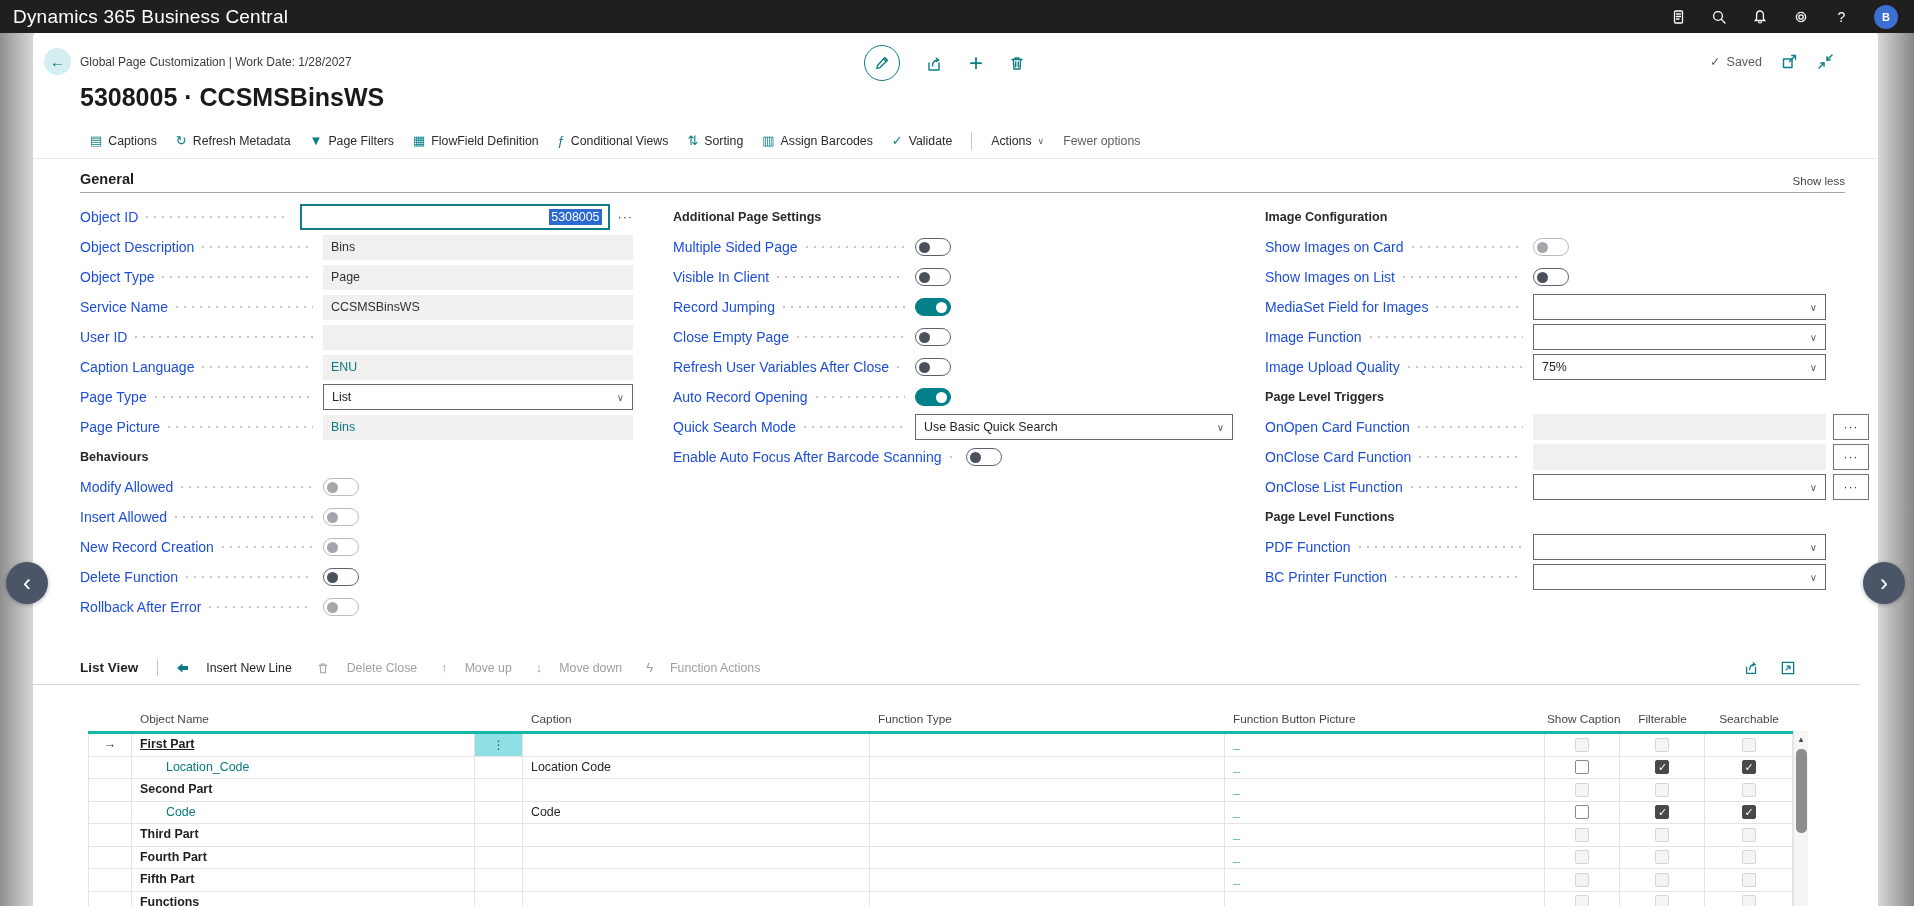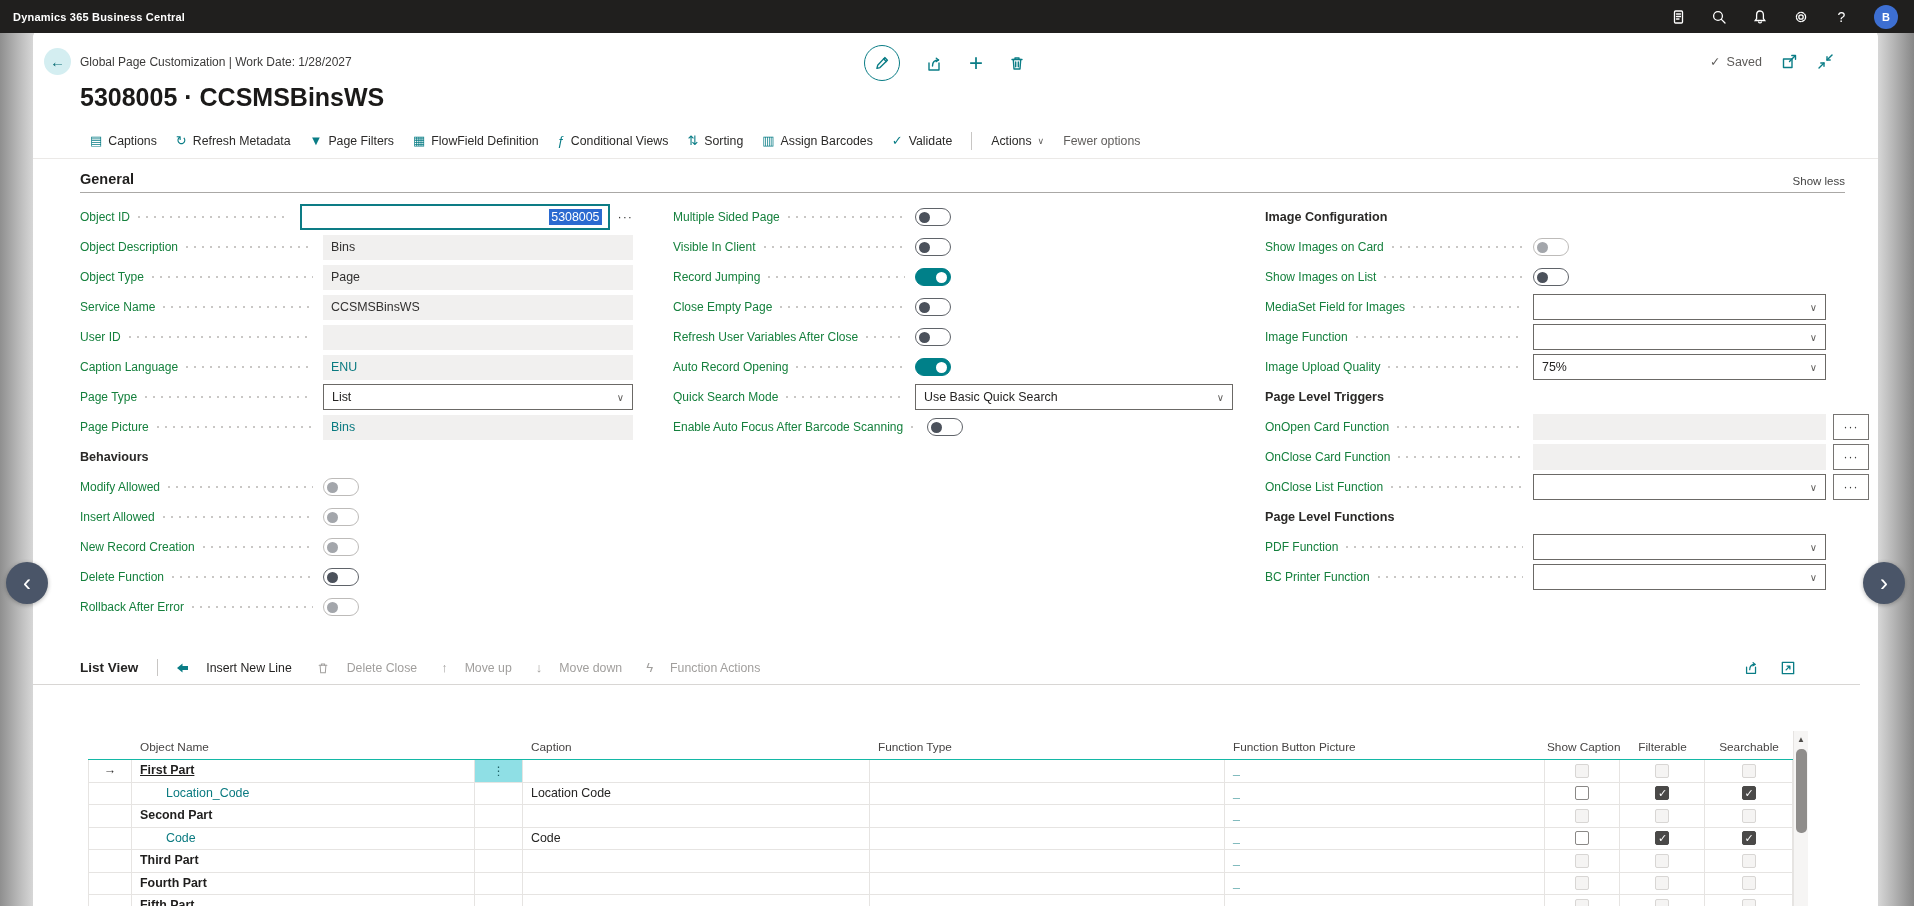--- a/index.html
+++ b/index.html
@@ -2,21 +2,21 @@
 <html><head>
 <meta charset="utf-8">
 <style>
   * { margin:0; padding:0; box-sizing:border-box; }
   html,body { width:1914px; height:906px; overflow:hidden;
     font-family:"Liberation Sans", sans-serif; background:#ffffff; }
 
   
   .topbar { position:absolute; left:0; top:0; width:1914px; height:33px;
     background:#201f1e; color:#fff; display:flex; align-items:center; z-index:60; }
-  .topbar-title { font-size:11px; font-weight:bold; padding-left:13px; letter-spacing:.2px; }
+  .topbar-title { font-size:19px; font-weight:normal; padding-left:13px; letter-spacing:.2px; }
   .topbar-right { margin-left:auto; display:flex; align-items:center; gap:24px; padding-right:16px; }
   .tbico { width:17px; height:17px; display:flex; align-items:center; justify-content:center; cursor:pointer; }
   .tbico svg { display:block; }
   .qmark { color:#fff; font-size:14px; }
   .avatar { width:24px; height:24px; border-radius:50%; background:#3d6fd2; color:#fff;
     font-size:11px; font-weight:bold; display:flex; align-items:center; justify-content:center; }
 
   
   .band { position:absolute; top:33px; bottom:0; z-index:1; }
   .band-left  { left:0; width:34px; background:linear-gradient(to right,#8f8f8f,#b9b9b9 55%,#d9d9d9); }
@@ -54,21 +54,21 @@
     border-bottom:1px solid #aaa8a6; display:flex; align-items:flex-end; justify-content:space-between; }
   .sechead .t { font-size:14.5px; font-weight:bold; color:#1f1e1d; padding-bottom:5px; }
   .showless { font-size:11.5px; color:#444; padding-bottom:5px; cursor:pointer; }
 
   
   .fcol { position:absolute; top:169px; }
   .fcol1 { left:47px;  width:553px; }
   .fcol2 { left:640px; width:560px; }
   .fcol3 { left:1232px; width:604px; }
   .frow { display:flex; align-items:center; height:30px; }
-  .flabel { font-size:12px; color:#15803d; white-space:nowrap; }
+  .flabel { font-size:14px; color:#1d4ed8; white-space:nowrap; }
   .leader { flex:1 1 0; min-width:6px; height:2px; margin:0 10px 0 8px;
     background-image:repeating-linear-gradient(to right,#c9c7c5 0 2px,transparent 2px 8px); }
   .subhead { height:30px; display:flex; align-items:center; font-size:12.6px; font-weight:bold; color:#2a2927; }
 
   .ctl1 { flex:0 0 310px; display:flex; align-items:center; }
   .ctl2 { flex:0 0 318px; display:flex; align-items:center; }
   .ctl3 { flex:0 0 336px; display:flex; align-items:center; }
 
   .tfield { height:25px; line-height:25px; width:100%; background:#f1f0ef; color:#323130;
     font-size:12.4px; padding:0 8px; white-space:nowrap; overflow:hidden; }
@@ -105,21 +105,21 @@
   .lv-sep { width:1px; height:17px; background:#c8c6c4; margin:0 17px 0 19px; }
   .lv-btn { display:flex; align-items:center; gap:17px; font-size:12.3px; color:#252423; margin-right:24px; cursor:pointer; white-space:nowrap; }
   .lv-btn.dis { color:#a19f9d; cursor:default; }
   .lv-btn.dis .gly { color:#a19f9d; }
   .gly { font-size:13px; line-height:13px; }
   .lv-right { margin-left:auto; display:flex; gap:20px; padding-right:64px; }
 
   
   .tablewrap { position:absolute; left:55px; top:675px; width:1720px; height:198px; overflow:hidden; }
   .tgrid { display:grid; grid-template-columns:44px 343px 48px 347px 355px 320px 75px 85px 88px; width:1705px; }
-  .throw { border-bottom:1px solid #14b8a6;margin-top:28px; }
+  .throw { border-bottom:3px solid #14b8a6; }
   .th { font-size:11.8px; color:#474544; padding:4px 8px 5px; white-space:nowrap; }
   .th.c { text-align:center; padding:4px 2px 5px; }
   .trow .tc { height:22.5px; line-height:21.5px; font-size:12.4px; color:#252423; padding:0 8px;
     border-right:1px solid #e6e4e2; border-bottom:1px solid #e6e4e2; white-space:nowrap; overflow:hidden; }
   .trow .tc:first-child { border-left:1px solid #e6e4e2; text-align:center; padding:0 2px; color:#323130; }
   .tname.b { font-weight:bold; color:#1f1e1d; }
   .tname.l { color:#0a7a80; font-weight:normal; padding-left:34px; }
   .selname { text-decoration:underline; }
   .menucell { background:#8fdfe5; height:22.5px; margin:0 -8px; display:flex; align-items:center; justify-content:center;
     color:#1e5f64; font-size:12px; cursor:pointer; }
@@ -389,20 +389,21 @@
     <div class="frow">
       <span class="flabel">Rollback After Error</span>
         <span class="leader"></span>
       <span class="ctl1">
           <span class="toggle" data-on="false" data-enabled="false"></span>
         </span>
     </div>
   </div>
 
   <div class="fcol fcol2">
+    <div class="subhead">Additional Page Settings</div>
     <div class="frow">
       <span class="flabel">Multiple Sided Page</span>
         <span class="leader"></span>
       <span class="ctl2">
           <span class="toggle" data-on="false" data-enabled="true"></span>
         </span>
     </div>
     <div class="frow">
       <span class="flabel">Visible In Client</span>
         <span class="leader"></span>

